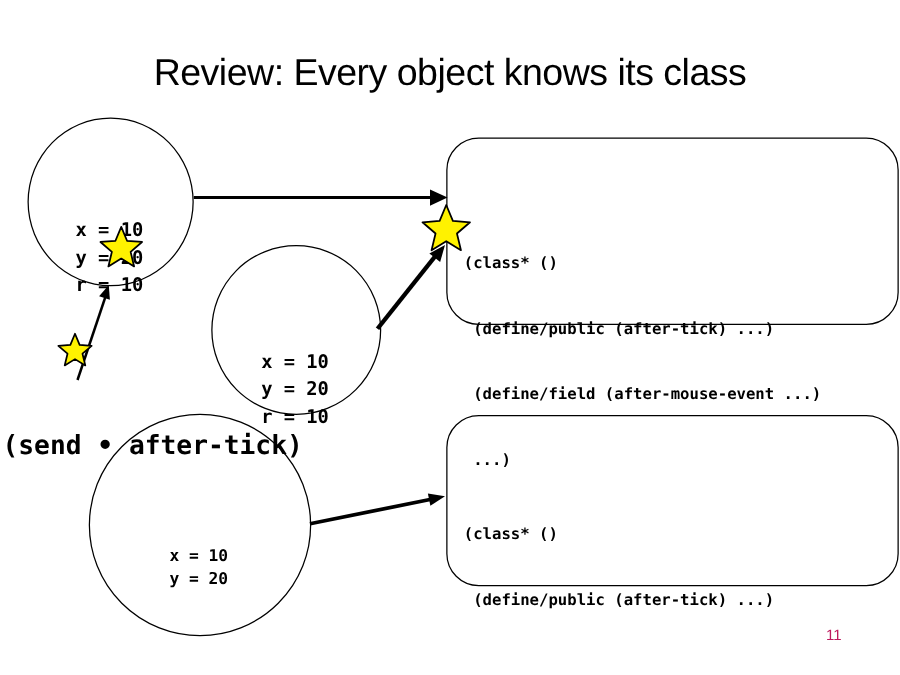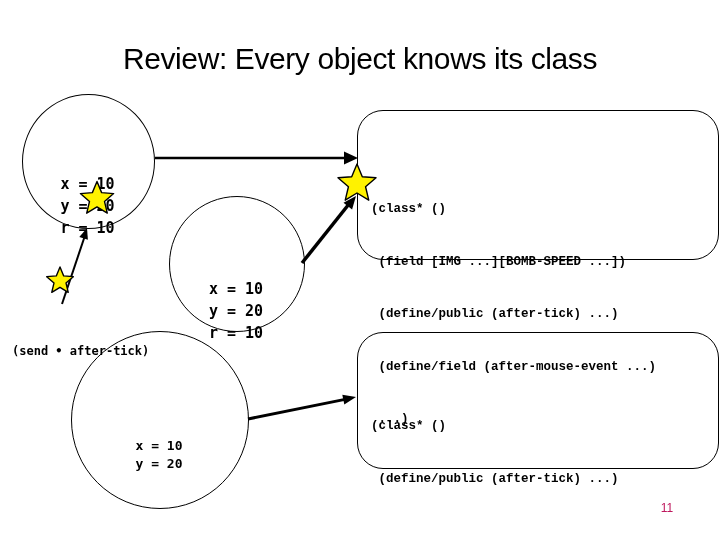--- a/index.html
+++ b/index.html
@@ -12,24 +12,24 @@
   .c2{left:169px;top:196px;width:134px;height:134px;}
   .c3{left:71px;top:331px;width:176px;height:176px;}
   .box{position:absolute;left:357px;width:360px;border:1px solid #000;border-radius:26px;background:transparent;}
   .b1{top:110px;height:148px;}
   .b2{top:332px;height:135px;}
   .mono{font-family:"DejaVu Sans Mono","Liberation Mono",monospace;font-weight:bold;color:#000;margin-top:46px;}
   .objtext{position:absolute;text-align:center;}
   .ot1{left:22px;top:127px;width:131px;font-size:15px;line-height:22px;}
   .ot2{left:169px;top:232px;width:134px;font-size:15px;line-height:22px;}
   .ot3{left:71px;top:391px;width:176px;font-size:13px;line-height:18px;}
-  .codetext{position:absolute;left:371px;font-size:12.5px;line-height:17.5px;white-space:pre;font-family:Liberation Mono, monospace;}
+  .codetext{position:absolute;left:371px;font-size:12.5px;line-height:17.5px;white-space:pre;}
   .ct1{top:120px;}
   .ct2{top:337px;}
-  .send{position:absolute;left:12px;top:298px;font-size:12px;white-space:pre;}
+  .send{position:absolute;left:2px;top:298px;font-size:21px;white-space:pre;}
   .pagenum{position:absolute;left:650px;top:501px;width:34px;text-align:center;
            font-size:12px;color:#be185d;}
   svg.overlay{position:absolute;left:0;top:0;width:720px;height:540px;pointer-events:none;}
 </style>
 </head>
 <body>
 
 <div class="slide">
 
   <div class="title">Review: Every object knows its class</div>
@@ -53,21 +53,20 @@
   <div class="objtext ot3 mono">
     <div>x = 10</div>
     <div>y = 20</div>
   </div>
 
   <div class="send mono">(send • after-tick)</div>
 
   <div class="box b1"></div>
   <div class="codetext ct1 mono">
     <div>(class* ()</div>
-    <div> (field [IMG ...][BOMB-SPEED ...])</div>
     <div> (define/public (after-tick) ...)</div>
     <div> (define/field (after-mouse-event ...)</div>
     <div> ...)</div>
   </div>
 
   <div class="box b2"></div>
   <div class="codetext ct2 mono">
     <div>(class* ()</div>
     <div> (define/public (after-tick) ...)</div>
     

